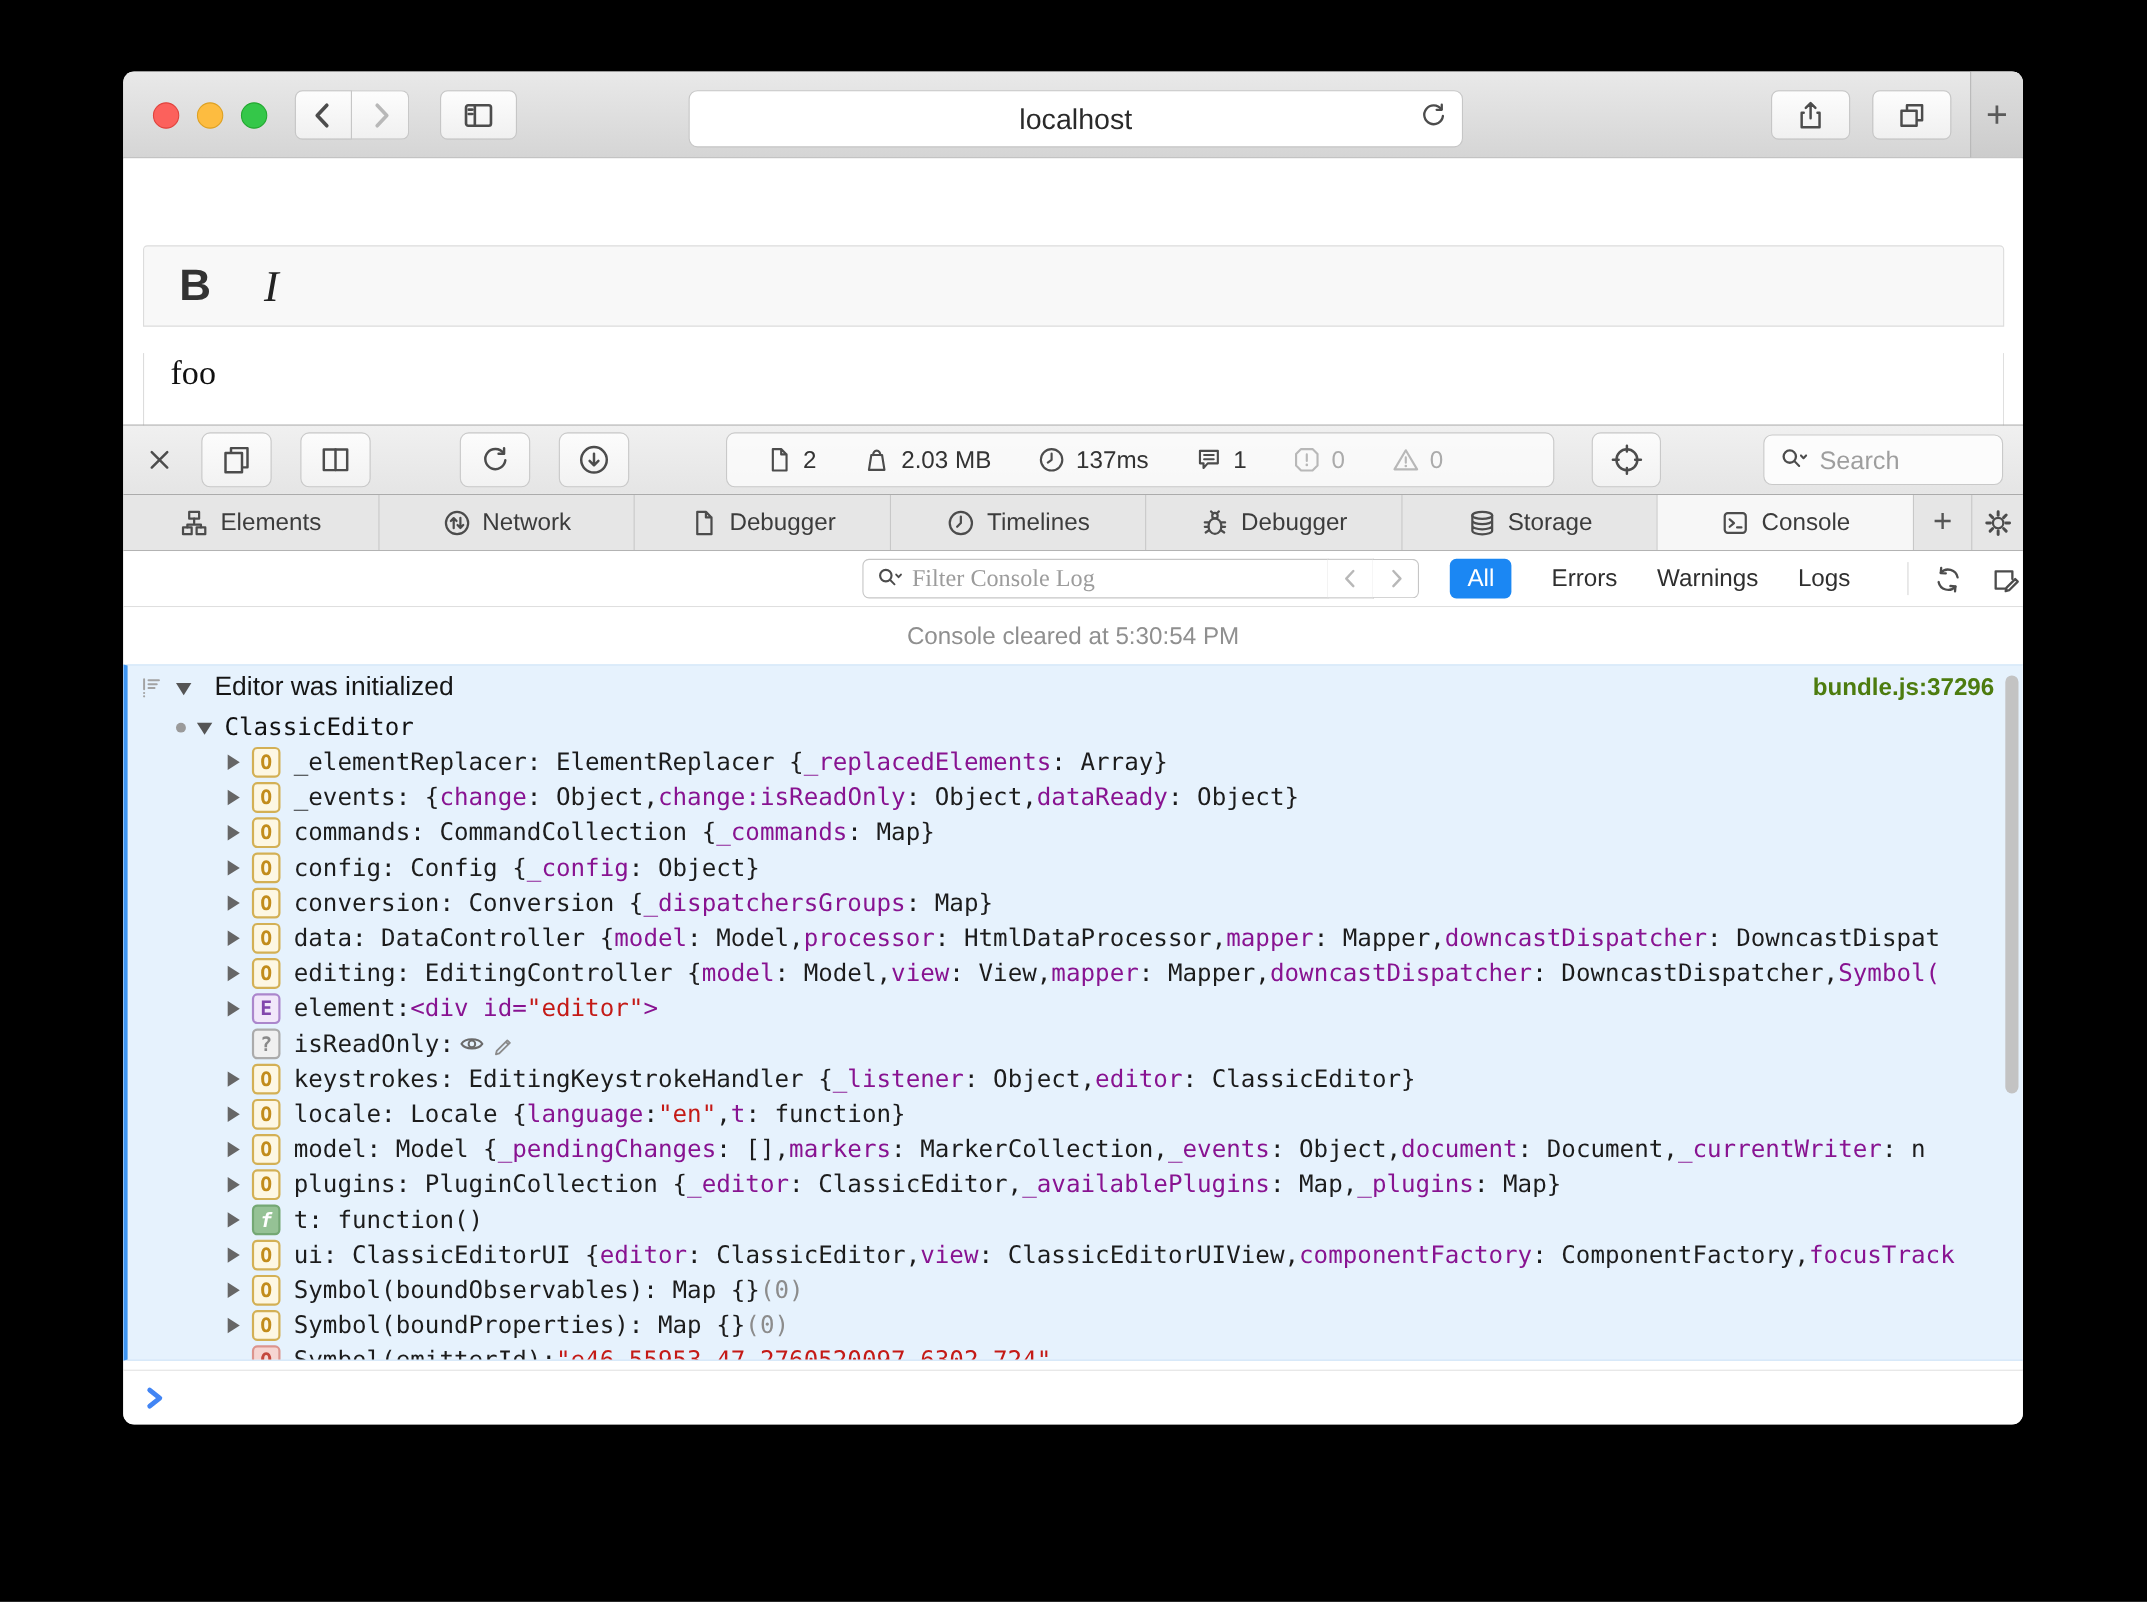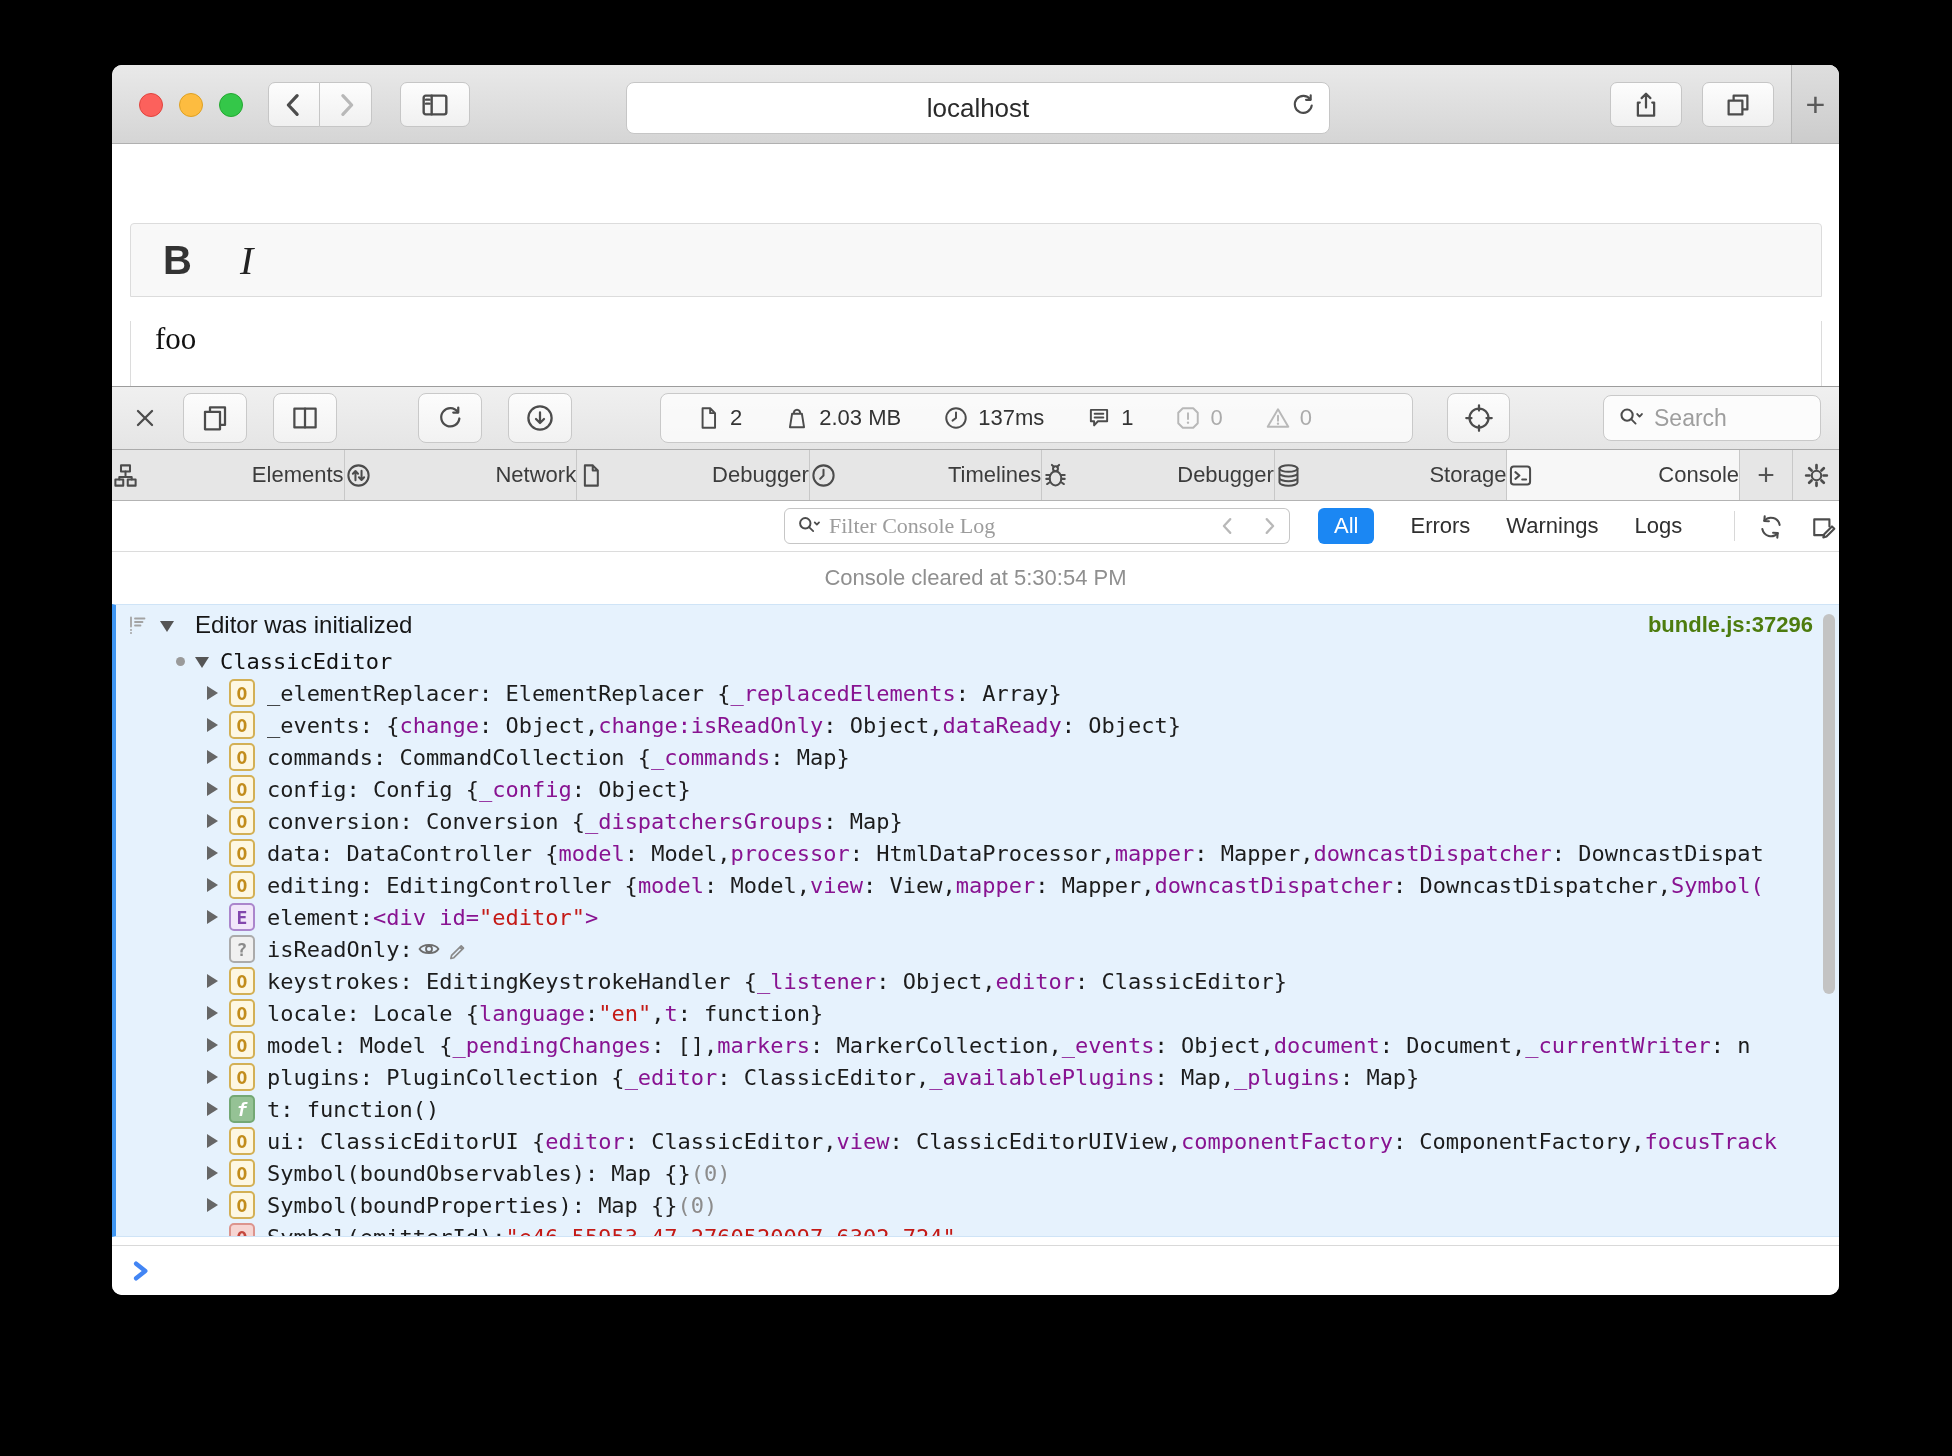--- a/index.html
+++ b/index.html
@@ -63,21 +63,21 @@
   .stat.dim{color:#ababab;}
   .searchbox{position:absolute;left:1491px;top:8px;width:218px;height:46px;box-sizing:border-box;
              background:#fcfcfc;border:1px solid #c9c9c9;border-radius:8px;
              display:flex;align-items:center;padding-left:12px;gap:8px;}
   .searchbox input{border:none;outline:none;background:transparent;width:140px;
                    font-size:23px;color:#444;font-family:"Liberation Sans",sans-serif;}
   .searchbox input::placeholder{color:#9e9e9e;}
   
   .dt-tabs{height:50px;flex:0 0 50px;background:#e6e6e6;border-top:1px solid #ababab;
            border-bottom:1px solid #b3b3b3;display:flex;}
-  .dt-tab{flex:1 1 0;display:flex;align-items:center;justify-content:space-between;gap:10px;
+  .dt-tab{flex:1 1 0;display:flex;align-items:center;justify-content:center;gap:10px;
           border-right:1px solid #c8c8c8;font-size:22px;color:#3c3c3c;}
   .dt-tab.active{background:#f7f7f7;}
   .tab-plus{flex:0 0 52px;display:flex;align-items:center;justify-content:center;
             border-right:1px solid #c8c8c8;}
   .tab-gear{flex:0 0 46px;display:flex;align-items:center;justify-content:center;}
   
   .filterbar{position:relative;height:50px;flex:0 0 50px;background:#fff;
              border-bottom:1px solid #dcdcdc;}
   .filterinput{position:absolute;left:672px;top:7px;width:424px;height:36px;box-sizing:border-box;
                border:1px solid #c6c6c6;border-radius:6px 0 0 6px;background:#fff;
@@ -103,21 +103,21 @@
          overflow:hidden;white-space:nowrap;}
   .loghead{height:40px;display:flex;align-items:center;padding-left:10px;}
   .logtitle{font-size:24px;color:#161616;margin-left:10px;}
   .logsrc{margin-left:auto;padding-right:26px;font-size:22px;color:#4d7c0f;font-weight:bold;}
   .tri{width:15px;height:15px;flex:0 0 15px;margin-right:10px;position:relative;}
   .tri-d::before{content:"";position:absolute;left:0;top:3px;
                  border-top:11px solid #555;border-left:7.5px solid transparent;border-right:7.5px solid transparent;}
   .tri-r::before{content:"";position:absolute;left:3px;top:0px;
                  border-left:11px solid #666;border-top:7.5px solid transparent;border-bottom:7.5px solid transparent;}
   .mono{font-family:"DejaVu Sans Mono",monospace;}
-  .rootrow{height:32px;display:flex;align-items:center;padding-left:60px;}
+  .rootrow{height:32px;display:flex;align-items:center;padding-left:44px;}
   .bullet{width:9px;height:9px;border-radius:50%;background:#9a9a9a;margin-right:10px;flex:0 0 9px;}
   .roottext{font-size:22px;color:#111;}
   .crow{height:32px;display:flex;align-items:center;padding-left:88px;font-size:22px;color:#1c1c1c;}
   .badge{width:26px;height:28px;flex:0 0 26px;box-sizing:border-box;border-radius:5px;margin-right:12px;
          display:flex;align-items:center;justify-content:center;
          font-size:18px;font-weight:bold;border:2px solid;}
   .b-object{background:#fdf7e3;border-color:#d3b055;color:#c28c1c;}
   .b-element{background:#f1e7fa;border-color:#ab86cc;color:#8246ad;}
   .b-unknown{background:#f0f0f0;border-color:#ababab;color:#8a8a8a;}
   .b-function{background:#95c295;border-color:#74a874;color:#fff;font-style:italic;}

